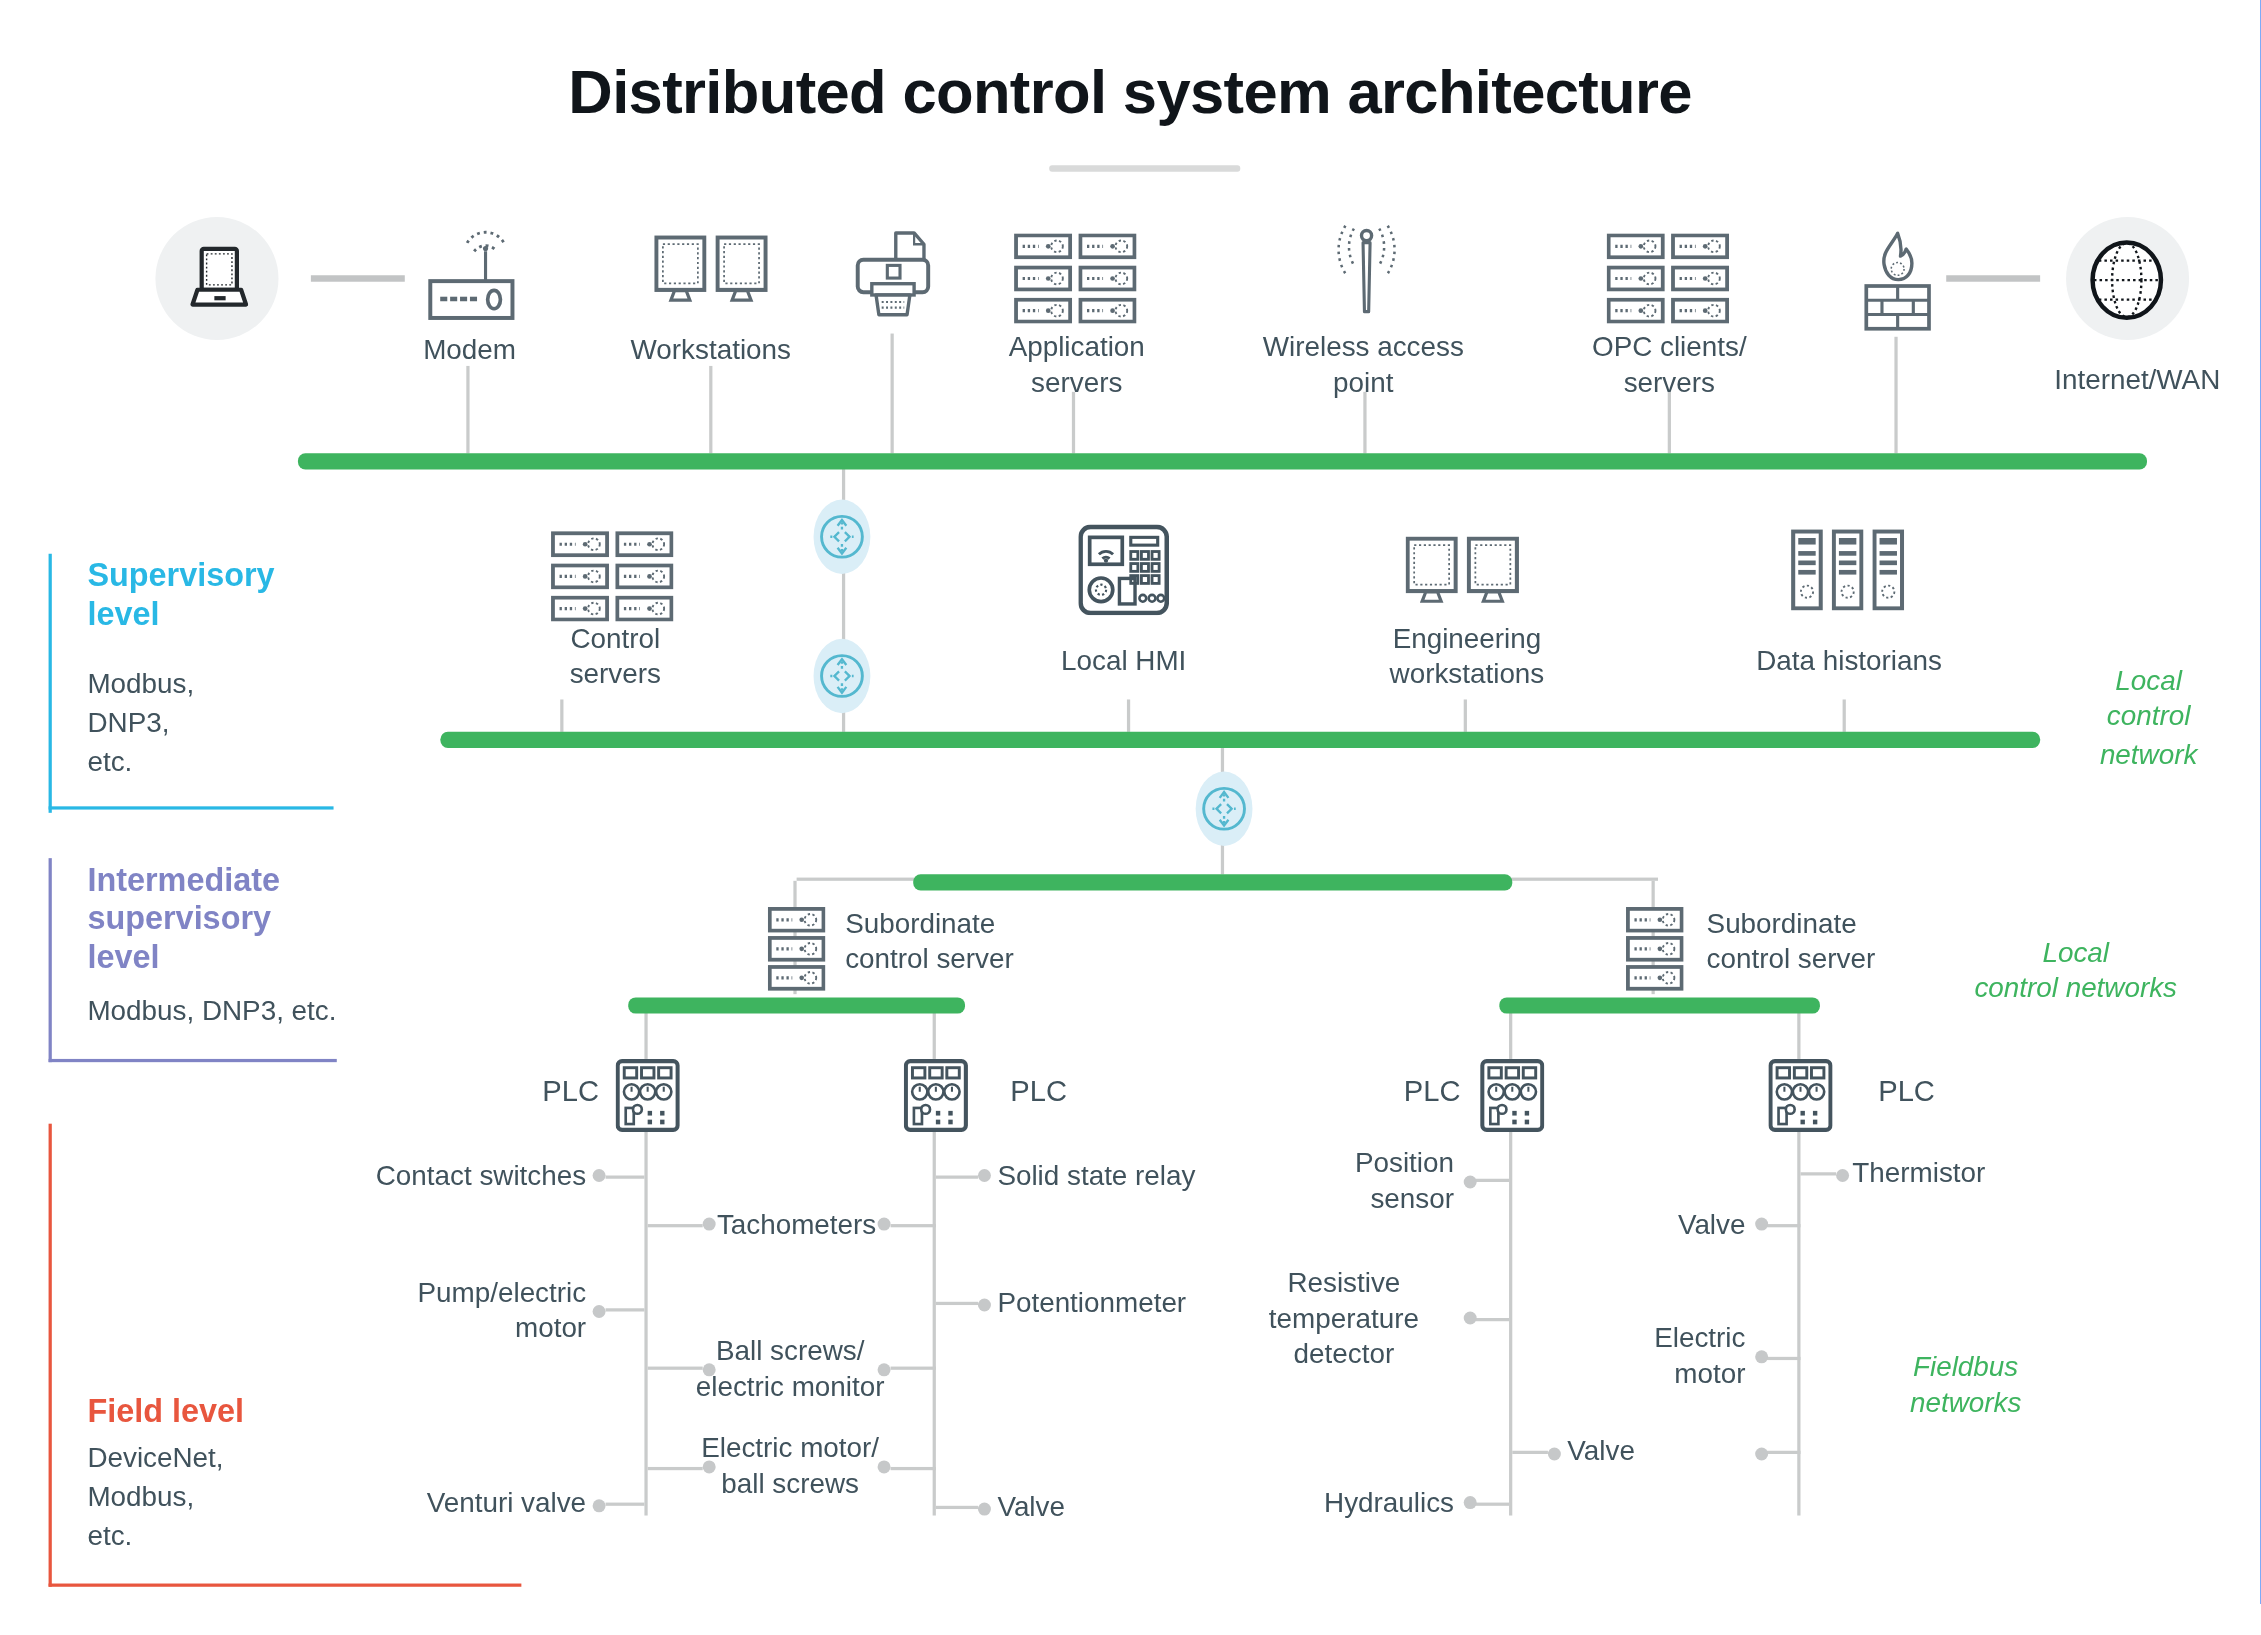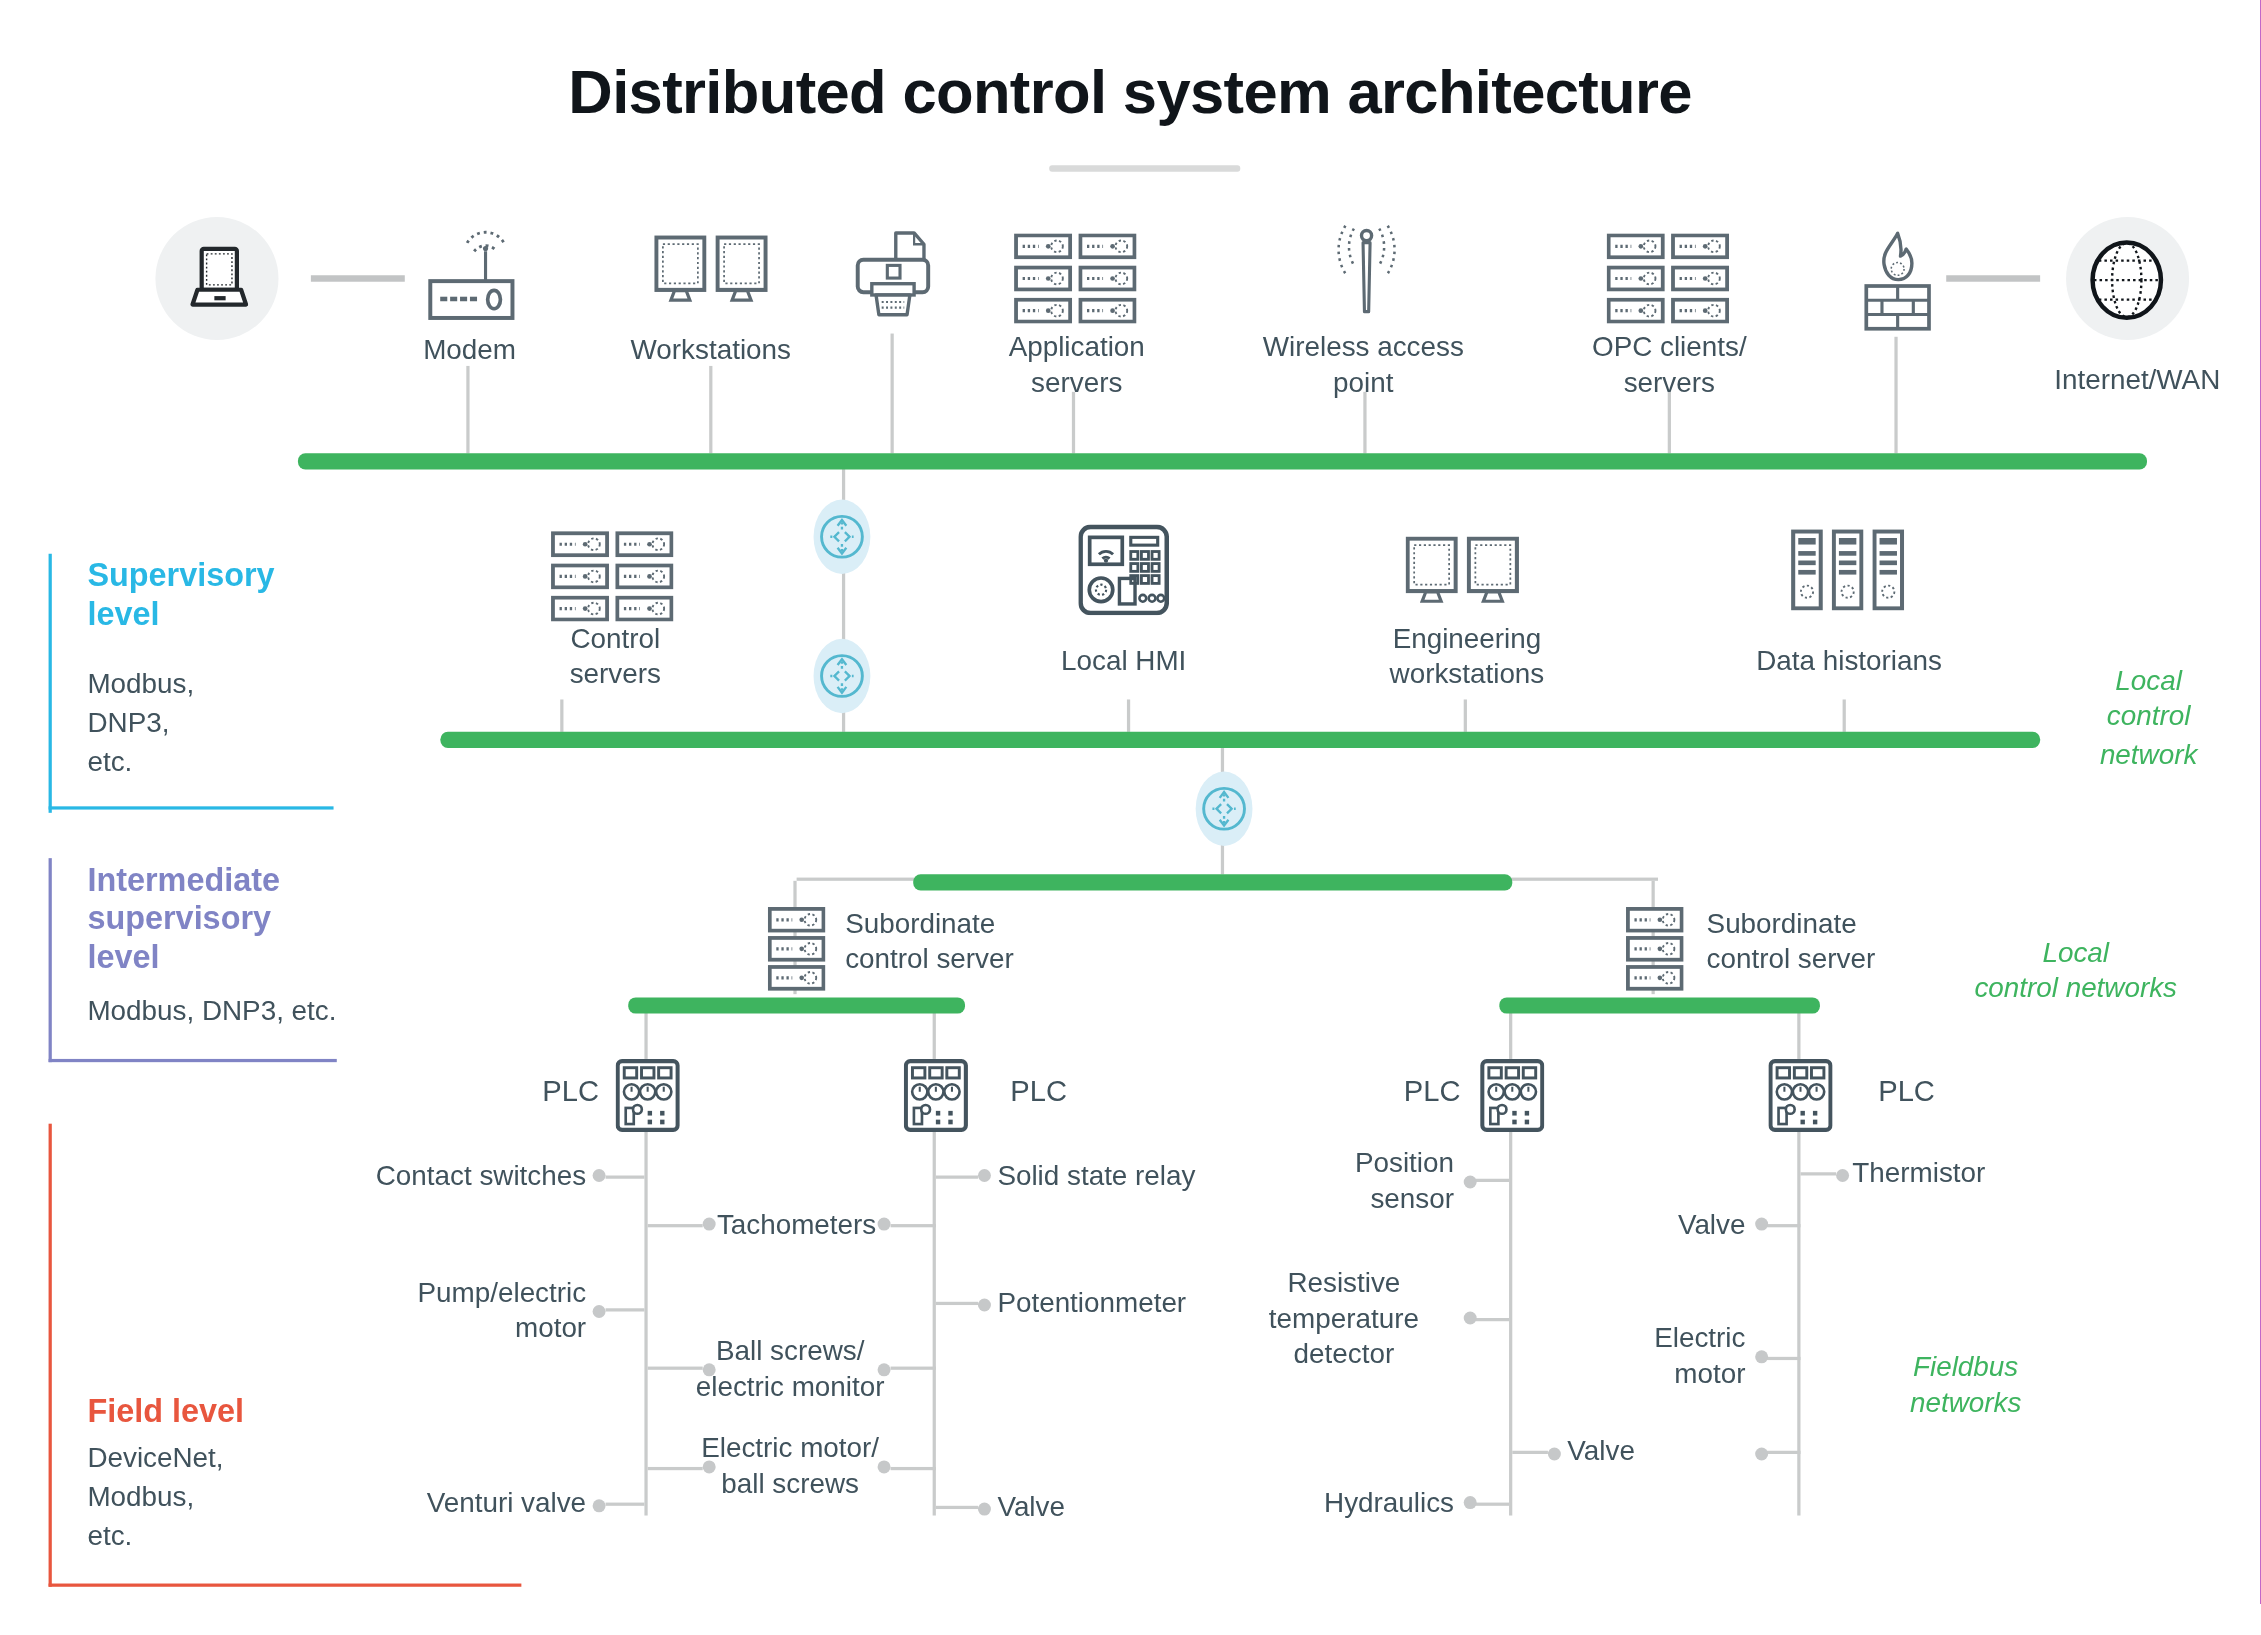--- a/index.html
+++ b/index.html
@@ -1,16 +1,16 @@
 <!DOCTYPE html>
 <html style="font-size:7.2px"><head>
 <meta charset="utf-8">
 <style>
   html,body{margin:0;padding:0;background:#ffffff;}
-  .page{position:relative;width:2261px;height:1604px;background:#a21caf;overflow:hidden;}
+  .page{position:relative;width:2261px;height:1604px;background:#3b82f6;overflow:hidden;}
   .canvas{position:absolute;left:0;top:0;width:698px;height:505px;background:#fff;
           transform:scale(3.2383);transform-origin:0 0;
           font-family:"Liberation Sans",sans-serif;}
   .abs{position:absolute;}
   .title{position:absolute;left:0;top:18px;width:698px;text-align:center;
          font-size:19px;font-weight:bold;color:#10151a;letter-spacing:-0.2px;}
   .divider{position:absolute;background:#d9dada;border-radius:0.9px;}
   .vl{position:absolute;width:1.4px;background:#c9cbcb;}
   .hl{position:absolute;height:1.4px;background:#c9cbcb;}
   .hl4{position:absolute;height:1.8px;background:#c2c4c5;}

